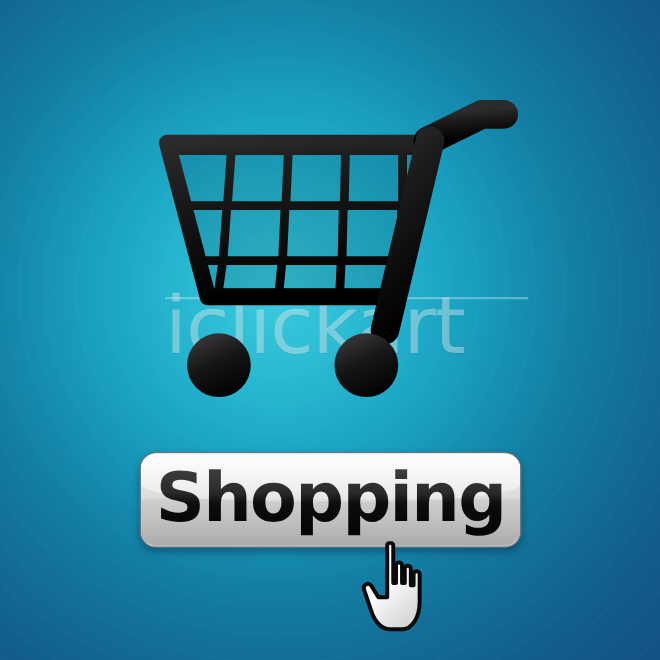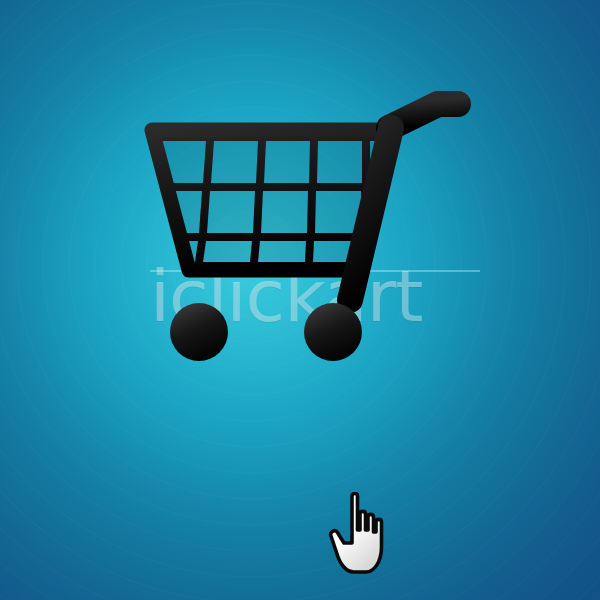--- a/index.html
+++ b/index.html
@@ -225,20 +225,24 @@
     <path d="M 389,128 L 438,104 L 458,104" fill="none" stroke="url(#cartGrad)" stroke-width="26" stroke-linejoin="round" stroke-linecap="round"></path>
 
     <path d="M 391,128 L 350,300" fill="none" stroke="url(#cartGrad)" stroke-width="26" stroke-linecap="round"></path>
 
     <path d="M 196,295 L 350,295" fill="none" stroke="url(#cartGrad)" stroke-width="22" stroke-linecap="round"></path>
 
     <circle cx="199" cy="332" r="29" fill="url(#wheelGrad)"></circle>
     <circle cx="333" cy="332" r="29" fill="url(#wheelGrad)"></circle>
   </svg>
 
+  <div class="btn">
+    <div class="btn-gloss"></div>
+    <div class="btn-label">Shopping</div>
+  </div>
 
   <svg class="cursor" viewBox="0 0 86 86">
     <defs>
       <linearGradient id="handGrad" x1="0" y1="0" x2="0.6" y2="1">
         <stop offset="0%" stop-color="#ffffff"></stop>
         <stop offset="55%" stop-color="#fbfbfb"></stop>
         <stop offset="100%" stop-color="#d8d8d8"></stop>
       </linearGradient>
     </defs>
     <path d="M 30,4

